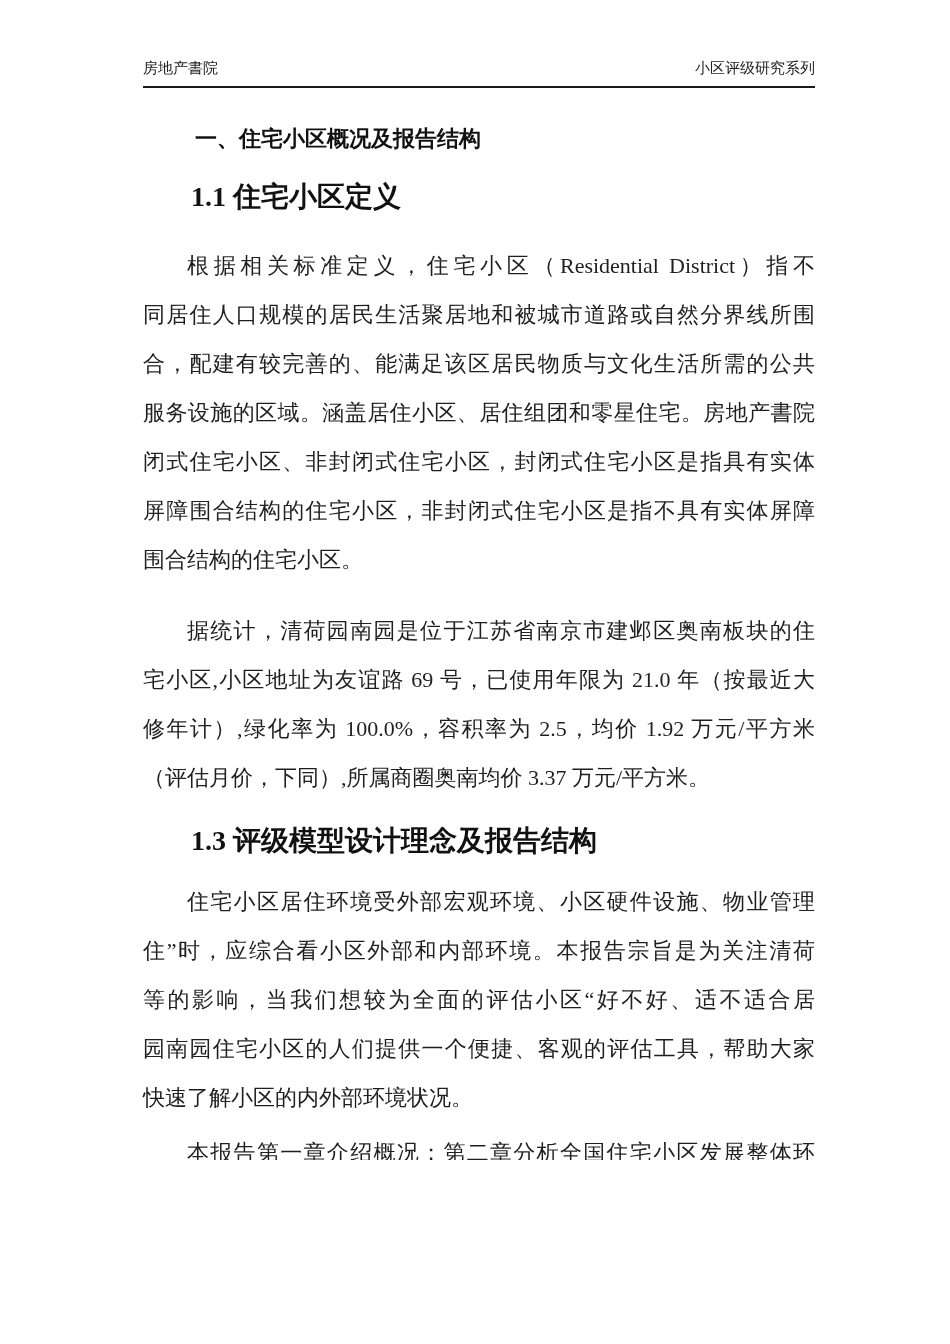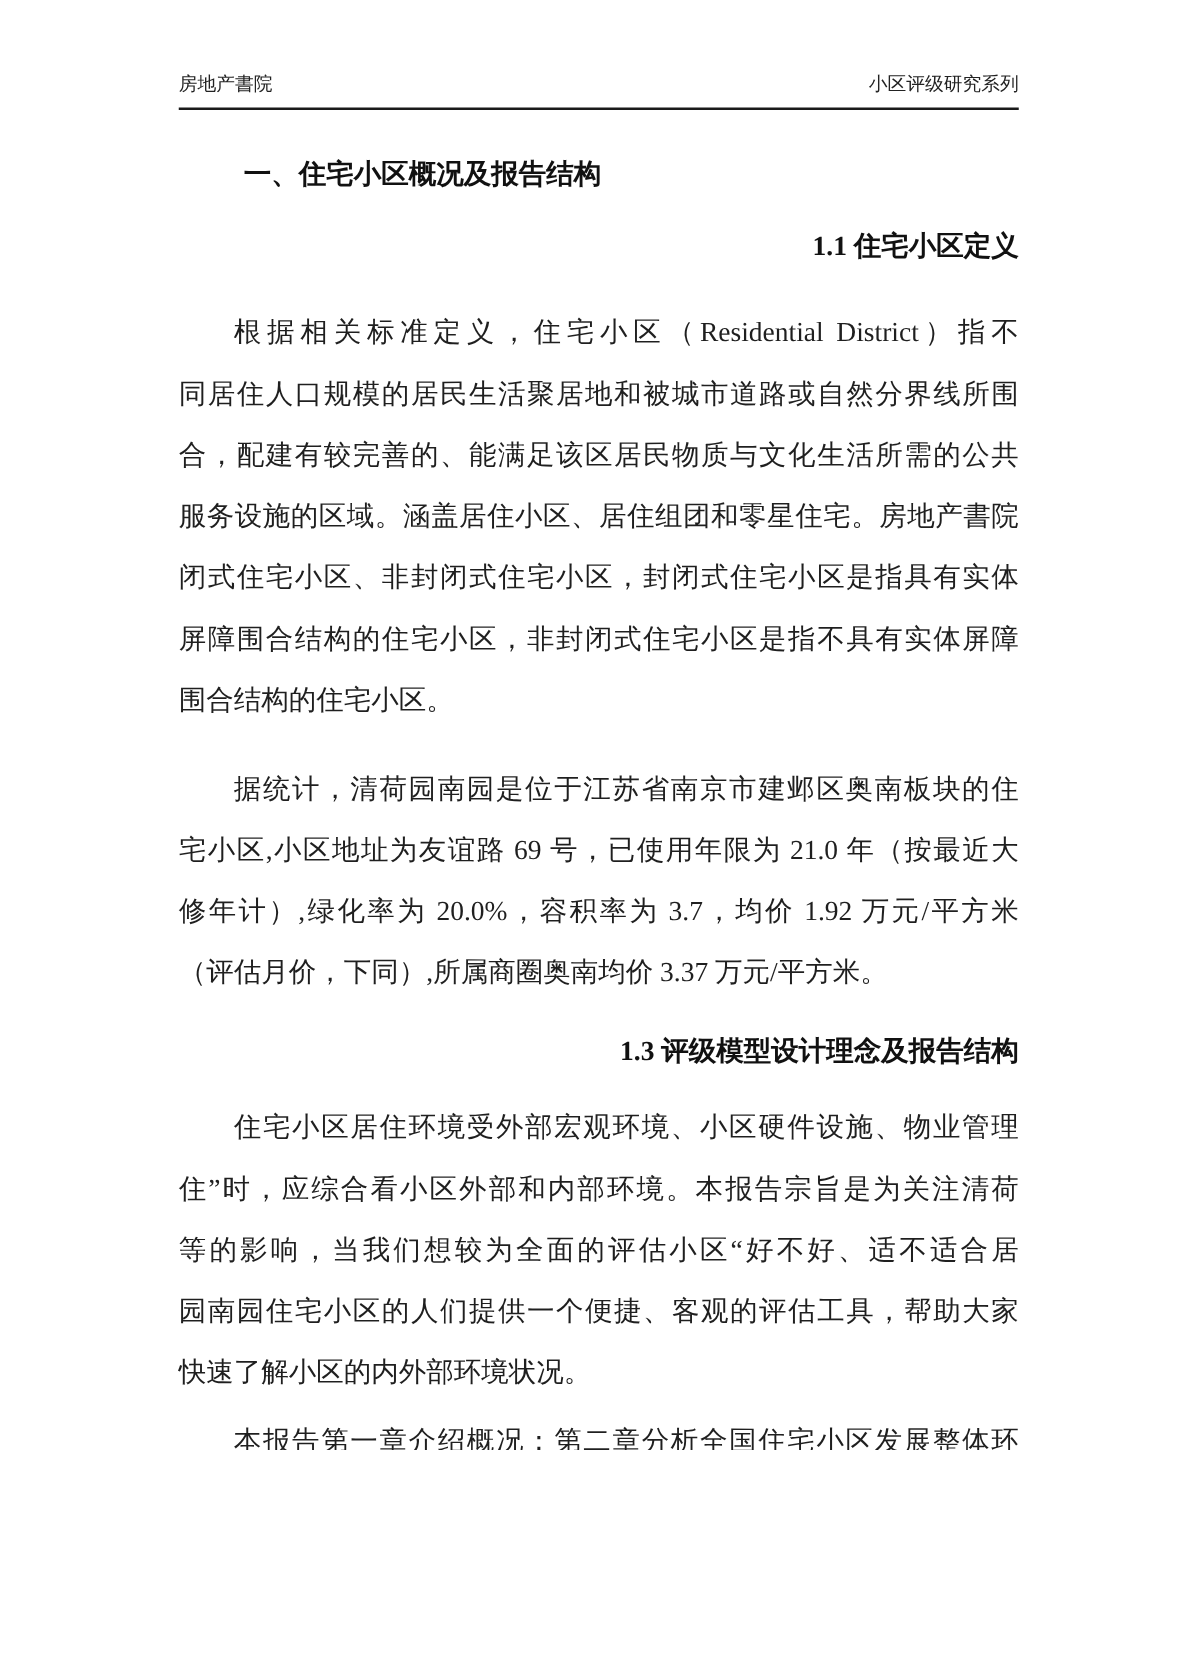--- a/index.html
+++ b/index.html
@@ -42,25 +42,24 @@
     margin: 32px 0 0 0;
     padding-left: 52px;
     font-size: 22px;
     line-height: 34px;
     font-weight: 700;
     color: #111111;
   }
   .sec-heading {
     margin: 0;
     padding-left: 48px;
-    font-size: 22px;
+    font-size: 28px;
     line-height: 32px;
     font-weight: 700;
     color: #111111;
-    text-align: right;
   }
   .sec-heading.h11 { margin-top: 25px; }
   .sec-heading.h12 { margin-top: 24px; }
   .sec-heading.h13 { margin-top: 23px; }
   .para { margin: 0; }
   .para.p1 { margin-top: 28px; }
   .para.p2 { margin-top: 22px; }
   .para.p3 { margin-top: 20px; }
   .para.p4 { margin-top: 6px; }
   .ln {
@@ -108,21 +107,21 @@
       <div class="ln">合，配建有较完善的、能满足该区居民物质与文化生活所需的公共</div>
       <div class="ln">服务设施的区域。涵盖居住小区、居住组团和零星住宅。房地产書院</div>
       <div class="ln">闭式住宅小区、非封闭式住宅小区，封闭式住宅小区是指具有实体</div>
       <div class="ln">屏障围合结构的住宅小区，非封闭式住宅小区是指不具有实体屏障</div>
       <div class="ln end">围合结构的住宅小区。</div>
     </div>
 
     <div class="para p2">
       <div class="ln first">据统计，清荷园南园是位于江苏省南京市建邺区奥南板块的住</div>
       <div class="ln">宅小区,小区地址为友谊路 69 号，已使用年限为 21.0 年（按最近大</div>
-      <div class="ln">修年计）,绿化率为 20.0%，容积率为 3.7，均价 1.92 万元/平方米</div>
+      <div class="ln">修年计）,绿化率为 100.0%，容积率为 2.5，均价 1.92 万元/平方米</div>
       <div class="ln end">（评估月价，下同）,所属商圈奥南均价 3.37 万元/平方米。</div>
     </div>
 
     <h2 class="sec-heading h13">1.3 评级模型设计理念及报告结构</h2>
     <div class="para p3">
       <div class="ln first">住宅小区居住环境受外部宏观环境、小区硬件设施、物业管理</div>
       <div class="ln">住”时，应综合看小区外部和内部环境。本报告宗旨是为关注清荷</div>
       <div class="ln">等的影响，当我们想较为全面的评估小区“好不好、适不适合居</div>
       <div class="ln">园南园住宅小区的人们提供一个便捷、客观的评估工具，帮助大家</div>
       <div class="ln end">快速了解小区的内外部环境状况。</div>

